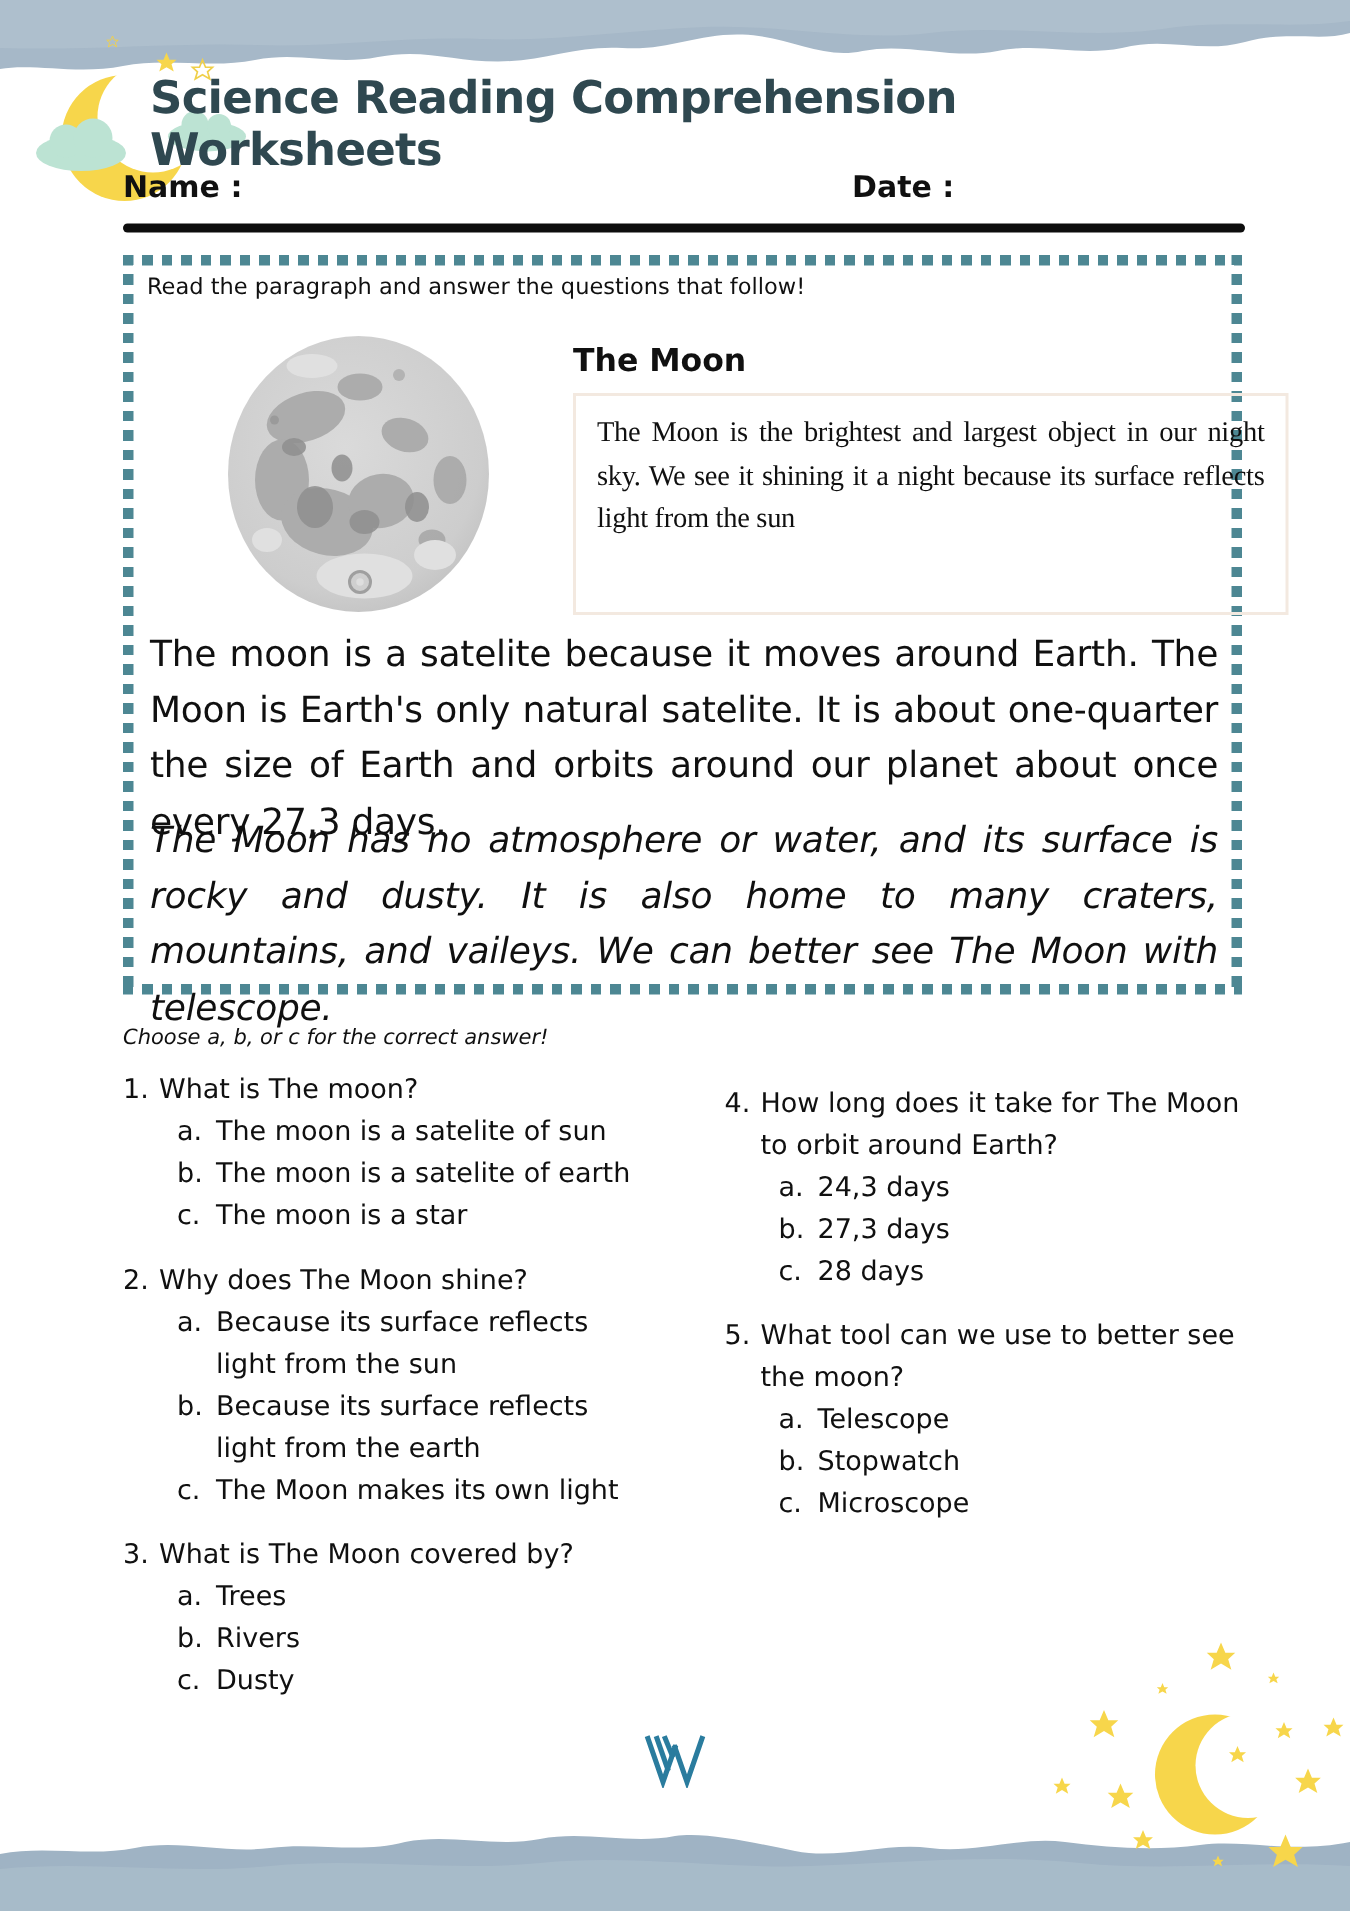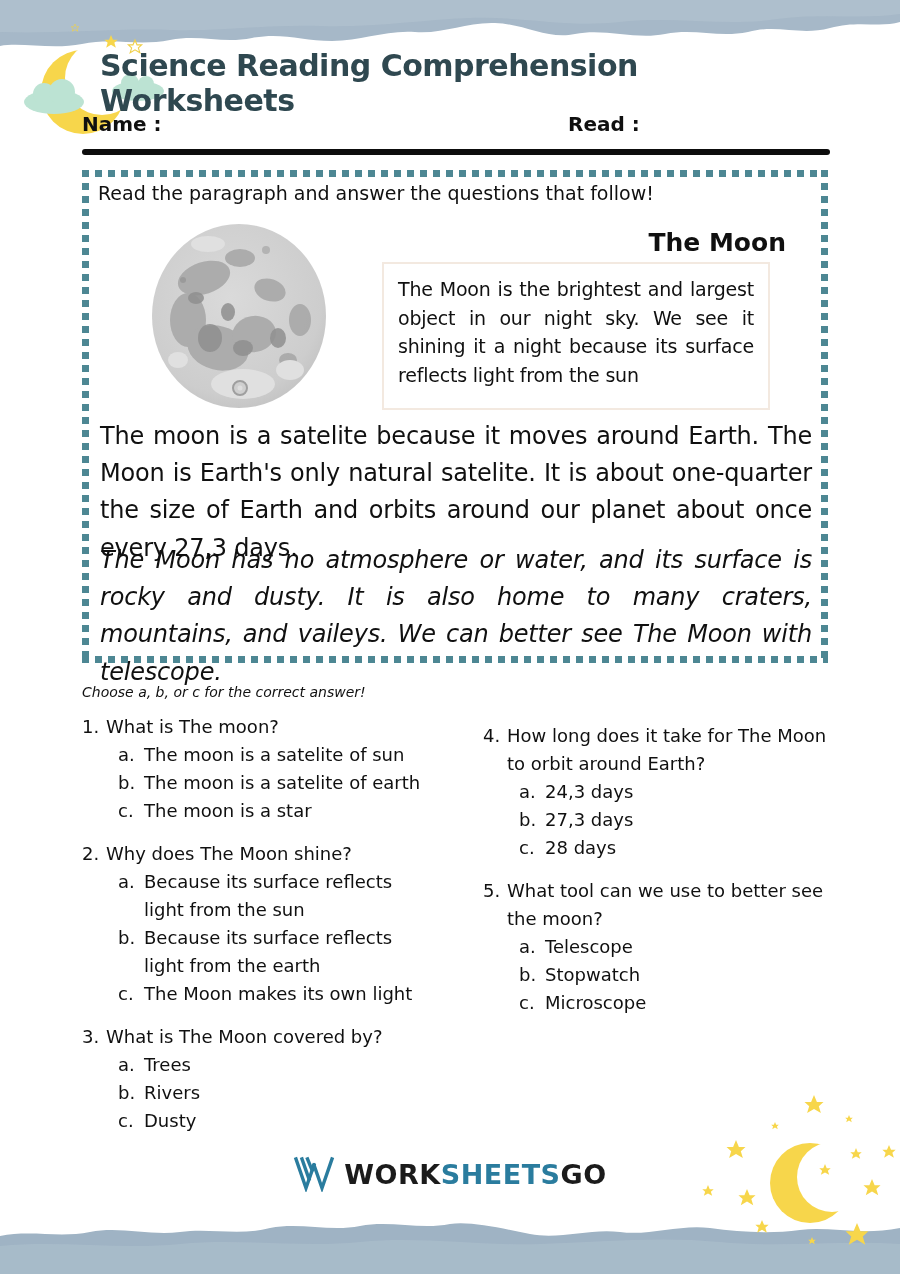--- a/index.html
+++ b/index.html
@@ -30,26 +30,26 @@
   .rule{position:absolute;left:82px;top:149px;width:748px;height:6px;background:#0d0d0d;border-radius:3px;}
 
   .passage-box{position:absolute;left:82px;top:170px;width:746px;height:493px;background:#fff;}
   .dash-h{position:absolute;left:0;right:0;height:7px;background:repeating-linear-gradient(90deg,var(--teal) 0 7px,transparent 7px 13px);}
   .dash-top{top:0;}
   .dash-bottom{bottom:0;}
   .dash-v{position:absolute;top:0;bottom:0;width:7px;background:repeating-linear-gradient(180deg,var(--teal) 0 7px,transparent 7px 13px);}
   .dash-left{left:0;}
   .dash-right{right:0;}
 
-  .passage-instruction{position:absolute;left:16px;top:12px;font-size:19px;}
+  .passage-instruction{position:absolute;left:16px;top:12px;font-size:15px;}
   .moon-photo{position:absolute;left:66px;top:50px;}
-  .passage-heading{position:absolute;left:300px;top:58px;width:404px;text-align:right;font-size:25px;font-weight:bold;margin:0;}
+  .passage-heading{position:absolute;left:300px;top:58px;width:404px;text-align:left;font-size:21px;font-weight:bold;margin:0;}
   .intro-box{
-    position:absolute;left:300px;top:92px;width:388px;height:148px;box-sizing:border-box;
-    border:2px solid #f3e9e0;padding:11px 14px;
+    position:absolute;left:300px;top:92px;width:477px;height:148px;box-sizing:border-box;
+    border:2px solid #f3e9e0;padding:11px 14px;font-family:Liberation Serif, serif;
   }
   .intro-box p{margin:0;font-size:19px;line-height:1.5;text-align:justify;letter-spacing:-0.2px;}
   .para{position:absolute;left:18px;width:712px;margin:0;font-size:24px;line-height:1.55;text-align:justify;letter-spacing:-0.2px;}
   .para-2{top:248px;}
   .para-3{top:372px;font-style:italic;}
 
   .quiz-col{position:absolute;font-size:18px;}
   .quiz-left{left:82px;top:684px;width:402px;}
   .quiz-right{left:483px;top:722px;width:412px;}
   .quiz-instruction{font-style:italic;font-size:14px;margin-bottom:13px;}
@@ -102,21 +102,21 @@
       <circle cx="40" cy="70" r="13"></circle>
       <ellipse cx="116" cy="69" rx="26" ry="10"></ellipse>
       <circle cx="108" cy="61" r="9"></circle>
       <circle cx="124" cy="62" r="8"></circle>
     </g>
   </svg>
 
   <h1 class="page-title">Science Reading Comprehension Worksheets</h1>
 
   <div class="name-label">Name :</div>
-  <div class="date-label">Read :</div>
+  <div class="date-label">Date :</div>
   <div class="rule"></div>
 
   <div class="passage-box">
     <div class="dash-h dash-top"></div>
     <div class="dash-h dash-bottom"></div>
     <div class="dash-v dash-left"></div>
     <div class="dash-v dash-right"></div>
 
     <div class="passage-instruction">Read the paragraph and answer the questions that follow!</div>
 
@@ -285,21 +285,20 @@
 
   <div class="footer-logo">
     <svg width="42" height="36" viewBox="0 0 42 36">
       <g stroke="#2a7c9e" stroke-width="3.4" fill="none" stroke-linecap="square">
         <path d="M3 3 L13 32 L21 9"></path>
         <path d="M9 3 L16 23"></path>
         <path d="M14.5 3 L19 14"></path>
         <path d="M21 9 L29 32 L39 3"></path>
       </g>
     </svg>
-    <div class="logo-word"><span>WORK</span><span class="t">SHEETS</span><span>GO</span></div>
   </div>
 
   <svg class="corner-decoration" width="212" height="198" viewBox="0 0 212 198">
     <defs>
       <mask id="maskCorner">
         <rect x="0" y="0" width="212" height="198" fill="#fff"></rect>
         <circle cx="144" cy="101" r="35" fill="#000"></circle>
       </mask>
       <path id="starShape" d="M0,-10 L2.9,-3.1 L9.5,-3.1 L4.8,1.2 L6.9,8.1 L0,4 L-6.9,8.1 L-4.8,1.2 L-9.5,-3.1 L-2.9,-3.1 Z"></path>
     </defs>

